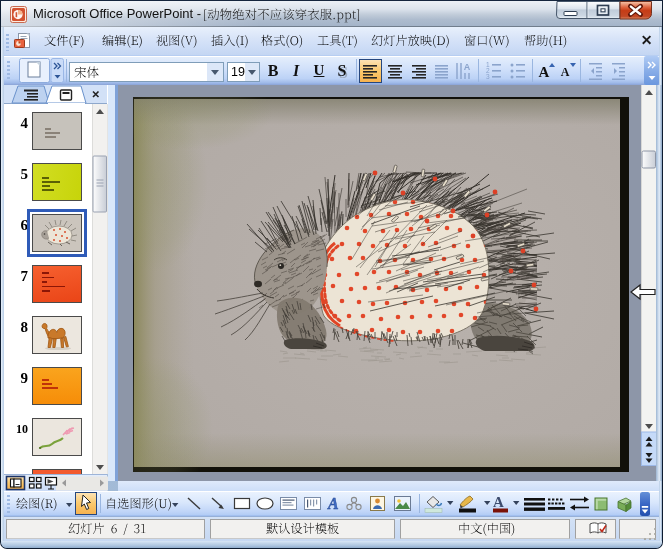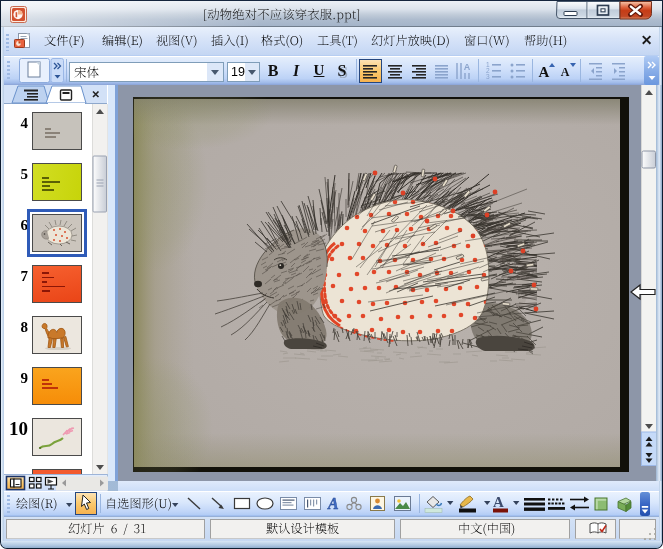--- a/index.html
+++ b/index.html
@@ -16,20 +16,21 @@
     <div class="abs" style="left:1px;top:0;width:661px;height:27px;background:linear-gradient(#eef2f7,#dce3ec 35%,#c2cdda 55%,#aebcce 75%,#a4b4c9);border-bottom:1px solid #717d8c;"></div>
     <div class="abs" style="left:1px;top:1px;width:260px;height:26px;background:linear-gradient(90deg,rgba(255,255,255,0.55),rgba(255,255,255,0));"></div>
     <div class="abs" style="left:0;top:0;width:663px;height:1px;background:#15253d;"></div>
     <svg class="abs" style="left:10px;top:6px" width="17" height="17" viewBox="0 0 17 17">
 <rect x="0.5" y="0.5" width="16" height="16" rx="2" fill="#fceade" stroke="#c86a50"></rect>
 <rect x="2" y="2" width="13" height="13" rx="1.5" fill="#d35230"></rect>
 <circle cx="8" cy="8.6" r="4.6" fill="#fff" opacity="0.95"></circle>
 <path d="M8 8.6 L8 4 A4.6 4.6 0 0 1 12.6 8.6 Z" fill="#f5b28a"></path>
 <rect x="5.6" y="6.2" width="1.6" height="5" fill="#d35230"></rect>
 </svg>
+    <div class="abs" style="left:33px;top:6px;font-size:13px;color:#111;">Microsoft Office PowerPoint - </div>
     <svg style="position:absolute;left:203px;top:5.5px;" width="160" height="18" viewBox="0 -13 160 18">
       <path d="M1.3 2.1Q1.4 1.1 1.4 0.0Q1.4 -1.1 1.4 -2.1V-5.4Q1.4 -6.4 1.4 -7.5Q1.4 -8.6 1.3 -9.6H2.1Q2.0 -8.6 2.0 -7.5Q2.0 -6.4 2.0 -5.4V-2.1Q2.0 -1.1 2.0 0.0Q2.0 1.1 2.1 2.1ZM1.7 2.1V1.6H1.9L3.6 1.8V2.1ZM1.7 -9.1V-9.6H3.6V-9.2L1.9 -9.1Z M8.0 -5.4Q8.0 -5.2 7.8 -5.2Q7.6 -5.1 7.3 -5.2L7.6 -5.3Q7.4 -4.9 7.2 -4.4Q6.9 -3.8 6.6 -3.3Q6.3 -2.7 6.0 -2.2Q5.6 -1.7 5.3 -1.3L5.3 -1.4H5.7Q5.7 -1.1 5.5 -0.9Q5.4 -0.7 5.2 -0.6L4.9 -1.6Q4.9 -1.6 5.0 -1.6Q5.1 -1.6 5.1 -1.7Q5.4 -2.1 5.7 -2.6Q6.0 -3.1 6.2 -3.7Q6.5 -4.2 6.7 -4.8Q6.9 -5.3 7.0 -5.8ZM5.0 -1.5Q5.5 -1.5 6.2 -1.6Q6.9 -1.7 7.8 -1.8Q8.7 -2.0 9.7 -2.1L9.7 -1.9Q9.0 -1.7 7.8 -1.4Q6.7 -1.1 5.3 -0.8ZM14.9 -7.6 15.3 -8.0 16.1 -7.3Q16.0 -7.2 15.9 -7.2Q15.8 -7.2 15.6 -7.1Q15.6 -5.5 15.5 -4.2Q15.4 -3.0 15.3 -2.0Q15.2 -1.1 15.1 -0.5Q15.0 0.1 14.8 0.4Q14.6 0.6 14.2 0.8Q13.9 0.9 13.6 0.9Q13.6 0.8 13.5 0.6Q13.5 0.5 13.4 0.4Q13.2 0.4 12.9 0.3Q12.6 0.2 12.3 0.2L12.3 -0.1Q12.6 -0.0 12.9 -0.0Q13.2 0.0 13.5 0.0Q13.7 0.1 13.9 0.1Q14.1 0.1 14.1 0.0Q14.2 0.0 14.3 -0.1Q14.6 -0.3 14.7 -1.3Q14.8 -2.2 14.9 -3.8Q15.0 -5.4 15.0 -7.6ZM13.2 -10.3Q13.2 -10.2 13.1 -10.1Q13.0 -10.0 12.7 -9.9Q12.7 -8.6 12.7 -7.3Q12.6 -6.1 12.5 -4.9Q12.3 -3.7 11.9 -2.7Q11.5 -1.6 10.7 -0.7Q10.0 0.2 8.8 1.0L8.6 0.8Q9.7 0.0 10.4 -0.9Q11.1 -1.9 11.5 -2.9Q11.8 -4.0 12.0 -5.2Q12.1 -6.4 12.1 -7.7Q12.2 -9.0 12.2 -10.4ZM15.5 -7.6V-7.2H9.9L9.7 -7.6ZM8.4 -4.3Q8.9 -3.8 9.3 -3.3Q9.6 -2.8 9.8 -2.3Q9.9 -1.9 10.0 -1.6Q10.0 -1.2 9.9 -1.0Q9.8 -0.8 9.7 -0.8Q9.5 -0.8 9.3 -0.9Q9.3 -1.5 9.2 -2.1Q9.0 -2.6 8.7 -3.2Q8.4 -3.8 8.2 -4.2ZM9.6 -6.8Q9.6 -6.8 9.7 -6.7Q9.8 -6.7 9.9 -6.5Q10.1 -6.4 10.2 -6.3Q10.4 -6.1 10.5 -6.0Q10.5 -5.8 10.2 -5.8H4.8L4.7 -6.2H9.1ZM8.9 -9.6Q8.9 -9.6 9.0 -9.5Q9.1 -9.4 9.3 -9.3Q9.4 -9.2 9.6 -9.1Q9.7 -8.9 9.9 -8.8Q9.8 -8.6 9.6 -8.6H5.4L5.3 -9.0H8.4Z M23.1 -10.4 24.1 -10.2Q24.0 -10.0 23.9 -10.0Q23.8 -9.9 23.6 -9.9Q23.2 -8.5 22.5 -7.3Q21.7 -6.2 20.8 -5.4L20.6 -5.6Q21.4 -6.4 22.1 -7.7Q22.7 -8.9 23.1 -10.4ZM24.1 -7.9H24.8Q24.5 -6.7 23.9 -5.6Q23.4 -4.5 22.7 -3.6Q21.9 -2.6 20.9 -1.9L20.8 -2.1Q21.6 -2.8 22.3 -3.8Q23.0 -4.7 23.4 -5.8Q23.9 -6.8 24.1 -7.9ZM25.9 -7.9H26.6Q26.3 -6.2 25.8 -4.7Q25.2 -3.2 24.4 -1.9Q23.5 -0.7 22.1 0.3L22.0 0.2Q23.1 -0.9 23.9 -2.1Q24.8 -3.4 25.2 -4.9Q25.7 -6.3 25.9 -7.9ZM27.6 -7.9H27.5L27.8 -8.3L28.6 -7.7Q28.6 -7.6 28.4 -7.6Q28.3 -7.5 28.1 -7.5Q28.1 -6.0 27.9 -4.7Q27.8 -3.4 27.6 -2.4Q27.5 -1.3 27.3 -0.6Q27.1 0.1 26.8 0.3Q26.5 0.7 26.2 0.8Q25.8 0.9 25.4 0.9Q25.4 0.8 25.4 0.7Q25.3 0.6 25.2 0.5Q25.0 0.4 24.6 0.3Q24.2 0.2 23.8 0.2L23.9 -0.1Q24.2 -0.0 24.6 0.0Q25.0 0.1 25.3 0.1Q25.7 0.1 25.8 0.1Q26.0 0.1 26.1 0.1Q26.2 0.0 26.4 -0.1Q26.6 -0.3 26.8 -1.0Q27.0 -1.7 27.2 -2.7Q27.3 -3.8 27.4 -5.1Q27.5 -6.4 27.6 -7.9ZM22.6 -7.9H27.7V-7.5H22.4ZM19.4 -10.4 20.4 -10.3Q20.4 -10.2 20.3 -10.1Q20.2 -10.0 20.0 -10.0V0.7Q20.0 0.7 19.9 0.8Q19.8 0.8 19.7 0.9Q19.6 0.9 19.5 0.9H19.4ZM18.2 -9.7 19.2 -9.5Q19.2 -9.4 19.1 -9.3Q19.0 -9.2 18.8 -9.2Q18.6 -8.2 18.2 -7.1Q17.9 -6.1 17.4 -5.4L17.2 -5.5Q17.4 -6.0 17.6 -6.7Q17.8 -7.4 18.0 -8.2Q18.1 -8.9 18.2 -9.7ZM17.2 -3.5Q17.6 -3.7 18.3 -3.9Q19.0 -4.1 19.9 -4.5Q20.8 -4.8 21.8 -5.2L21.9 -5.0Q21.2 -4.6 20.2 -4.1Q19.1 -3.6 17.9 -3.0Q17.8 -2.8 17.6 -2.7ZM18.1 -7.8H20.4L20.9 -8.4Q20.9 -8.4 21.1 -8.3Q21.2 -8.2 21.5 -8.0Q21.7 -7.8 21.9 -7.6Q21.8 -7.4 21.5 -7.4H18.1Z M39.6 -6.6 39.9 -7.0 40.7 -6.4Q40.7 -6.3 40.5 -6.2Q40.4 -6.2 40.2 -6.1V-2.9Q40.2 -2.9 40.2 -2.8Q40.1 -2.8 40.0 -2.7Q39.9 -2.7 39.8 -2.7H39.7V-6.6ZM40.1 -6.6V-6.2H34.7V-6.6ZM37.6 -6.6V-3.5H37.1V-6.6ZM40.1 -3.7V-3.3H34.7V-3.7ZM34.4 -6.9V-6.9L35.1 -6.6H35.0V-0.3Q35.0 -0.1 35.1 0.0Q35.3 0.1 35.9 0.1H38.0Q38.7 0.1 39.2 0.1Q39.8 0.1 40.0 0.1Q40.1 0.0 40.2 0.0Q40.2 -0.0 40.3 -0.1Q40.4 -0.2 40.4 -0.7Q40.5 -1.1 40.6 -1.6H40.8L40.8 -0.1Q41.0 -0.0 41.1 0.0Q41.2 0.1 41.2 0.2Q41.2 0.3 41.1 0.4Q40.9 0.5 40.6 0.5Q40.3 0.6 39.6 0.6Q39.0 0.6 38.0 0.6L35.9 0.6Q35.3 0.6 35.0 0.5Q34.7 0.5 34.6 0.3Q34.4 0.1 34.4 -0.2V-6.6ZM38.5 -8.8 38.9 -9.2 39.6 -8.5Q39.6 -8.4 39.4 -8.4Q39.3 -8.4 39.1 -8.4Q38.9 -8.1 38.7 -7.8Q38.4 -7.4 38.1 -7.0Q37.8 -6.7 37.5 -6.4H37.2Q37.5 -6.7 37.8 -7.2Q38.0 -7.6 38.3 -8.1Q38.5 -8.5 38.6 -8.8ZM38.9 -8.8V-8.4H35.5L35.6 -8.8ZM36.8 -10.1Q36.8 -10.0 36.7 -9.9Q36.5 -9.9 36.3 -9.9Q35.8 -8.5 35.1 -7.3Q34.3 -6.1 33.5 -5.2L33.3 -5.4Q33.8 -6.0 34.2 -6.8Q34.7 -7.6 35.1 -8.5Q35.5 -9.5 35.8 -10.4ZM34.4 -7.7Q34.4 -7.6 34.2 -7.6Q34.0 -7.5 33.7 -7.7L34.1 -7.8Q33.8 -7.3 33.4 -6.7Q32.9 -6.1 32.4 -5.5Q31.8 -4.9 31.3 -4.3Q30.7 -3.7 30.2 -3.2L30.1 -3.4H30.6Q30.5 -3.0 30.4 -2.8Q30.2 -2.7 30.1 -2.6L29.7 -3.5Q29.7 -3.5 29.8 -3.6Q30.0 -3.6 30.0 -3.6Q30.5 -4.0 31.0 -4.7Q31.5 -5.3 32.0 -5.9Q32.5 -6.6 32.9 -7.2Q33.3 -7.9 33.5 -8.3ZM33.0 -9.9Q33.0 -9.8 32.8 -9.7Q32.6 -9.6 32.4 -9.8L32.7 -9.8Q32.4 -9.4 32.0 -8.8Q31.6 -8.2 31.1 -7.6Q30.6 -7.0 30.1 -6.5L30.1 -6.6H30.5Q30.4 -6.3 30.3 -6.1Q30.2 -5.9 30.0 -5.9L29.7 -6.8Q29.7 -6.8 29.8 -6.8Q29.9 -6.8 29.9 -6.9Q30.2 -7.2 30.6 -7.6Q30.9 -8.1 31.2 -8.6Q31.5 -9.1 31.7 -9.5Q32.0 -10.0 32.1 -10.3ZM29.8 -0.8Q30.2 -0.8 30.8 -1.0Q31.5 -1.2 32.3 -1.5Q33.2 -1.7 34.0 -2.0L34.1 -1.8Q33.4 -1.5 32.5 -1.1Q31.6 -0.7 30.5 -0.2Q30.5 -0.1 30.4 -0.0Q30.3 0.1 30.3 0.1ZM29.9 -3.5Q30.2 -3.5 30.8 -3.6Q31.4 -3.7 32.2 -3.8Q33.0 -4.0 33.8 -4.1L33.8 -3.9Q33.2 -3.7 32.3 -3.4Q31.3 -3.1 30.2 -2.8ZM29.8 -6.7Q30.1 -6.7 30.6 -6.7Q31.0 -6.7 31.6 -6.8Q32.2 -6.8 32.8 -6.8L32.8 -6.6Q32.5 -6.5 32.1 -6.4Q31.7 -6.3 31.1 -6.2Q30.6 -6.1 30.1 -6.0Z M47.8 -5.6Q48.4 -5.2 48.8 -4.9Q49.2 -4.5 49.4 -4.2Q49.7 -3.8 49.7 -3.5Q49.8 -3.2 49.8 -3.0Q49.7 -2.8 49.6 -2.8Q49.4 -2.7 49.2 -2.8Q49.1 -3.2 48.9 -3.7Q48.7 -4.1 48.4 -4.6Q48.1 -5.1 47.7 -5.4ZM52.1 -10.2Q52.0 -10.1 51.9 -10.0Q51.8 -9.9 51.6 -9.9V-0.1Q51.6 0.2 51.5 0.4Q51.5 0.6 51.2 0.7Q51.0 0.9 50.4 0.9Q50.4 0.8 50.3 0.7Q50.2 0.6 50.1 0.5Q50.0 0.4 49.7 0.3Q49.4 0.3 48.9 0.2V0.0Q48.9 0.0 49.1 0.0Q49.4 0.1 49.7 0.1Q50.0 0.1 50.3 0.1Q50.6 0.1 50.7 0.1Q50.9 0.1 51.0 0.1Q51.0 -0.0 51.0 -0.2V-10.4ZM52.6 -8.0Q52.6 -8.0 52.7 -7.9Q52.8 -7.8 52.9 -7.7Q53.1 -7.6 53.2 -7.4Q53.4 -7.3 53.5 -7.2Q53.5 -7.0 53.2 -7.0H47.2L47.1 -7.3H52.1ZM43.1 -7.1Q44.1 -6.3 44.9 -5.5Q45.6 -4.6 46.1 -3.8Q46.6 -3.0 46.9 -2.4Q47.1 -1.9 47.2 -1.5Q47.3 -1.2 47.3 -1.0Q47.2 -0.8 47.2 -0.7Q47.1 -0.7 46.9 -0.8Q46.8 -0.9 46.7 -1.1Q46.5 -1.7 46.2 -2.5Q45.8 -3.2 45.3 -4.1Q44.8 -4.9 44.2 -5.6Q43.6 -6.4 42.9 -7.0ZM46.4 -8.9 46.8 -9.3 47.6 -8.6Q47.5 -8.5 47.4 -8.5Q47.3 -8.5 47.1 -8.5Q46.8 -7.3 46.4 -6.1Q46.0 -4.9 45.4 -3.7Q44.8 -2.5 44.0 -1.5Q43.2 -0.4 42.2 0.5L42.0 0.4Q42.9 -0.5 43.6 -1.6Q44.4 -2.8 44.9 -4.0Q45.5 -5.2 45.9 -6.5Q46.3 -7.7 46.5 -8.9ZM46.9 -8.9V-8.6H42.4L42.3 -8.9Z M61.4 -6.7Q62.6 -6.2 63.5 -5.8Q64.3 -5.3 64.8 -4.9Q65.4 -4.5 65.6 -4.1Q65.8 -3.8 65.9 -3.5Q65.9 -3.3 65.8 -3.2Q65.7 -3.1 65.4 -3.2Q65.2 -3.6 64.7 -4.1Q64.2 -4.6 63.6 -5.0Q63.0 -5.5 62.4 -5.9Q61.8 -6.3 61.3 -6.6ZM54.9 -9.5H64.3L64.9 -10.2Q64.9 -10.2 65.0 -10.1Q65.1 -10.0 65.3 -9.9Q65.4 -9.7 65.6 -9.6Q65.8 -9.4 65.9 -9.3Q65.9 -9.1 65.6 -9.1H55.0ZM60.1 -7.0 60.3 -7.3 61.0 -7.0Q61.0 -6.9 60.9 -6.8Q60.8 -6.8 60.7 -6.8V0.7Q60.7 0.7 60.6 0.7Q60.5 0.8 60.4 0.8Q60.3 0.9 60.2 0.9H60.1ZM61.1 -9.3H61.9Q61.2 -8.0 60.1 -6.8Q59.0 -5.6 57.6 -4.6Q56.2 -3.5 54.8 -2.8L54.6 -3.0Q55.6 -3.5 56.6 -4.3Q57.5 -5.0 58.4 -5.8Q59.3 -6.7 59.9 -7.6Q60.6 -8.5 61.1 -9.3Z M77.5 -0.7Q77.5 -0.7 77.6 -0.7Q77.7 -0.6 77.8 -0.5Q78.0 -0.4 78.1 -0.2Q78.3 -0.1 78.4 0.0Q78.4 0.2 78.1 0.2H69.2L69.1 -0.1H77.0ZM72.7 -6.8Q73.3 -6.2 73.6 -5.5Q73.9 -4.9 74.1 -4.4Q74.2 -3.9 74.2 -3.5Q74.2 -3.1 74.2 -2.9Q74.1 -2.6 73.9 -2.6Q73.8 -2.5 73.6 -2.7Q73.7 -3.3 73.5 -4.1Q73.3 -4.8 73.1 -5.5Q72.8 -6.2 72.5 -6.8ZM70.4 -6.3Q70.9 -5.6 71.3 -4.9Q71.7 -4.3 71.8 -3.7Q72.0 -3.2 72.0 -2.8Q72.1 -2.3 72.0 -2.1Q71.9 -1.8 71.7 -1.8Q71.6 -1.7 71.4 -1.9Q71.5 -2.6 71.3 -3.4Q71.1 -4.2 70.8 -4.9Q70.5 -5.7 70.2 -6.2ZM77.6 -6.6Q77.6 -6.4 77.1 -6.4Q76.9 -5.8 76.6 -5.0Q76.4 -4.2 76.0 -3.3Q75.6 -2.4 75.2 -1.6Q74.8 -0.7 74.4 0.1L74.2 -0.0Q74.6 -0.8 74.9 -1.8Q75.2 -2.7 75.5 -3.6Q75.8 -4.5 76.1 -5.4Q76.3 -6.3 76.5 -7.0ZM72.4 -10.6Q73.0 -10.3 73.4 -10.1Q73.8 -9.9 74.0 -9.6Q74.2 -9.4 74.2 -9.2Q74.3 -9.0 74.2 -8.8Q74.2 -8.7 74.0 -8.7Q73.9 -8.6 73.7 -8.7Q73.6 -9.0 73.4 -9.3Q73.1 -9.6 72.8 -9.9Q72.6 -10.2 72.3 -10.4ZM68.7 -8.7V-8.9L69.4 -8.5H69.2V-5.3Q69.2 -4.6 69.2 -3.8Q69.2 -2.9 69.0 -2.1Q68.8 -1.3 68.4 -0.5Q68.1 0.3 67.4 0.9L67.2 0.8Q67.9 -0.1 68.2 -1.1Q68.5 -2.1 68.6 -3.2Q68.7 -4.2 68.7 -5.3V-8.5ZM77.6 -9.2Q77.6 -9.2 77.7 -9.1Q77.8 -9.0 77.9 -8.9Q78.1 -8.8 78.2 -8.6Q78.4 -8.5 78.6 -8.4Q78.6 -8.3 78.5 -8.2Q78.4 -8.2 78.2 -8.2H69.0V-8.5H77.0Z M87.1 -7.6Q87.1 -7.5 86.9 -7.5Q86.7 -7.4 86.4 -7.5L86.7 -7.6Q86.5 -7.2 86.1 -6.7Q85.7 -6.2 85.2 -5.7Q84.8 -5.2 84.3 -4.9L84.3 -5.0H84.6Q84.6 -4.7 84.5 -4.5Q84.4 -4.4 84.2 -4.3L83.9 -5.1Q83.9 -5.1 84.0 -5.2Q84.1 -5.2 84.1 -5.2Q84.4 -5.5 84.7 -5.8Q85.0 -6.2 85.3 -6.6Q85.6 -7.0 85.8 -7.4Q86.1 -7.8 86.2 -8.1ZM86.4 -10.4Q86.9 -10.2 87.2 -9.9Q87.5 -9.6 87.7 -9.4Q87.8 -9.1 87.8 -8.9Q87.9 -8.7 87.8 -8.6Q87.7 -8.5 87.6 -8.5Q87.5 -8.4 87.3 -8.6Q87.2 -9.0 86.9 -9.5Q86.5 -10.0 86.2 -10.4ZM84.1 -5.1Q84.5 -5.1 85.1 -5.1Q85.6 -5.1 86.4 -5.1Q87.1 -5.2 87.9 -5.2L87.9 -5.0Q87.5 -5.0 86.9 -4.9Q86.4 -4.8 85.7 -4.7Q85.1 -4.6 84.4 -4.5ZM87.8 -2.2Q88.8 -1.8 89.3 -1.4Q90.0 -1.0 90.3 -0.6Q90.7 -0.2 90.8 0.1Q90.9 0.4 90.9 0.6Q90.9 0.8 90.8 0.8Q90.6 0.9 90.4 0.8Q90.2 0.4 89.9 0.0Q89.6 -0.3 89.2 -0.7Q88.9 -1.1 88.4 -1.5Q88.0 -1.9 87.7 -2.1ZM89.4 -6.5Q89.4 -6.4 89.3 -6.3Q89.2 -6.3 88.9 -6.3Q88.1 -4.7 86.8 -3.4Q85.5 -2.1 83.8 -1.2L83.7 -1.5Q85.2 -2.5 86.4 -3.8Q87.6 -5.1 88.5 -6.9ZM90.7 -4.5Q90.6 -4.4 90.5 -4.4Q90.4 -4.4 90.1 -4.4Q89.3 -3.1 88.3 -2.1Q87.3 -1.1 86.0 -0.3Q84.8 0.4 83.4 1.0L83.3 0.8Q84.6 0.1 85.8 -0.7Q86.9 -1.5 87.9 -2.6Q88.9 -3.6 89.7 -5.0ZM90.3 -9.0Q90.3 -9.0 90.4 -8.9Q90.5 -8.8 90.7 -8.7Q90.8 -8.6 91.0 -8.4Q91.1 -8.3 91.3 -8.2Q91.2 -8.0 91.0 -8.0H83.4L83.3 -8.3H89.8ZM81.5 -0.5Q81.7 -0.7 82.1 -1.1Q82.4 -1.4 82.9 -1.8Q83.4 -2.3 83.9 -2.7L84.0 -2.6Q83.8 -2.3 83.5 -1.9Q83.1 -1.5 82.7 -1.0Q82.3 -0.5 81.8 0.0ZM82.1 -6.6 82.2 -6.5V-0.6L81.8 -0.4L82.0 -0.6Q82.1 -0.4 82.0 -0.2Q82.0 -0.1 81.9 0.0Q81.8 0.1 81.7 0.2L81.3 -0.6Q81.6 -0.8 81.6 -0.8Q81.7 -0.9 81.7 -1.1V-6.6ZM81.7 -7.1 82.0 -7.4 82.7 -6.9Q82.6 -6.8 82.5 -6.7Q82.4 -6.6 82.2 -6.6L82.2 -6.7V-6.1H81.7V-7.1ZM80.9 -10.4Q81.5 -10.1 81.8 -9.8Q82.2 -9.4 82.4 -9.1Q82.6 -8.8 82.7 -8.6Q82.7 -8.4 82.6 -8.2Q82.6 -8.1 82.4 -8.1Q82.3 -8.0 82.2 -8.2Q82.1 -8.5 81.8 -8.9Q81.6 -9.3 81.3 -9.7Q81.0 -10.0 80.7 -10.3ZM82.0 -7.1V-6.7H79.9L79.8 -7.1Z M93.5 -9.7Q93.7 -9.1 93.6 -8.7Q93.6 -8.2 93.4 -8.0Q93.2 -7.7 93.0 -7.5Q92.9 -7.4 92.6 -7.4Q92.4 -7.3 92.3 -7.5Q92.2 -7.6 92.3 -7.8Q92.4 -7.9 92.5 -8.0Q92.9 -8.2 93.1 -8.7Q93.3 -9.2 93.2 -9.7ZM102.4 -9.1 102.8 -9.6 103.6 -8.8Q103.5 -8.7 103.4 -8.7Q103.3 -8.7 103.1 -8.7Q102.9 -8.4 102.5 -8.0Q102.2 -7.7 101.9 -7.5L101.7 -7.6Q101.8 -7.8 102.0 -8.1Q102.1 -8.3 102.3 -8.6Q102.4 -8.9 102.5 -9.1ZM102.8 -9.1V-8.8H93.4V-9.1ZM97.2 -10.6Q97.7 -10.5 98.0 -10.3Q98.2 -10.1 98.3 -9.8Q98.5 -9.6 98.5 -9.4Q98.5 -9.3 98.4 -9.2Q98.3 -9.0 98.1 -9.0Q98.0 -9.0 97.9 -9.1Q97.8 -9.5 97.6 -9.9Q97.4 -10.3 97.1 -10.5ZM98.3 -8.2Q99.3 -8.2 100.0 -8.0Q100.7 -7.9 101.2 -7.6Q101.7 -7.4 101.9 -7.2Q102.2 -7.0 102.2 -6.8Q102.3 -6.6 102.2 -6.5Q102.1 -6.4 101.9 -6.4Q101.5 -6.8 100.8 -7.1Q100.2 -7.4 99.5 -7.6Q98.8 -7.9 98.2 -8.0ZM96.8 -7.9Q96.1 -7.4 95.1 -6.9Q94.1 -6.4 92.8 -6.2L92.7 -6.4Q93.5 -6.6 94.2 -7.0Q95.0 -7.3 95.6 -7.8Q96.2 -8.2 96.6 -8.6L97.3 -8.1Q97.2 -8.0 97.1 -7.9Q97.0 -7.9 96.8 -7.9ZM102.4 -4.2Q102.4 -4.2 102.5 -4.1Q102.6 -4.1 102.8 -3.9Q102.9 -3.8 103.1 -3.7Q103.3 -3.5 103.4 -3.4Q103.4 -3.2 103.1 -3.2H94.2V-3.6H101.9ZM99.8 -0.1Q99.8 0.2 99.8 0.4Q99.7 0.6 99.4 0.7Q99.2 0.8 98.7 0.9Q98.7 0.8 98.6 0.7Q98.6 0.6 98.4 0.5Q98.3 0.4 98.0 0.4Q97.7 0.3 97.3 0.3V0.1Q97.3 0.1 97.5 0.1Q97.7 0.1 98.0 0.1Q98.3 0.2 98.6 0.2Q98.9 0.2 99.0 0.2Q99.2 0.2 99.2 0.1Q99.3 0.1 99.3 -0.1V-5.7H99.8ZM99.0 -3.3Q97.9 -2.0 96.3 -1.0Q94.6 -0.1 92.6 0.5L92.5 0.2Q93.7 -0.2 94.8 -0.7Q95.9 -1.3 96.8 -2.0Q97.8 -2.7 98.4 -3.5H99.0ZM95.9 -5.0Q95.9 -4.9 95.7 -4.8Q95.6 -4.7 95.3 -4.8L95.5 -5.0Q95.4 -4.8 95.3 -4.4Q95.1 -4.1 94.9 -3.8Q94.7 -3.4 94.6 -3.2H94.7L94.4 -2.9L93.7 -3.5Q93.8 -3.6 94.1 -3.7Q94.3 -3.7 94.4 -3.8L94.1 -3.4Q94.2 -3.6 94.4 -4.0Q94.6 -4.3 94.7 -4.7Q94.9 -5.1 95.0 -5.3ZM101.7 -6.5Q101.7 -6.5 101.9 -6.3Q102.0 -6.2 102.2 -6.0Q102.5 -5.9 102.6 -5.7Q102.6 -5.5 102.3 -5.5H93.4L93.3 -5.9H101.2Z M109.5 -10.4Q110.0 -10.1 110.3 -9.9Q110.7 -9.6 110.9 -9.3Q111.0 -9.0 111.1 -8.8Q111.1 -8.6 111.0 -8.4Q111.0 -8.3 110.8 -8.3Q110.7 -8.2 110.6 -8.4Q110.5 -8.7 110.3 -9.1Q110.1 -9.4 109.8 -9.7Q109.6 -10.1 109.3 -10.3ZM108.4 -5.4V-4.6H107.9V-5.1ZM107.7 0.2Q108.1 0.1 108.7 -0.1Q109.3 -0.4 110.1 -0.7Q110.9 -1.1 111.8 -1.4L111.9 -1.2Q111.5 -1.0 110.8 -0.7Q110.2 -0.4 109.5 0.0Q108.7 0.4 107.9 0.8ZM108.3 -4.9 108.4 -4.8V0.2L107.9 0.4L108.0 0.2Q108.1 0.3 108.1 0.5Q108.1 0.7 108.1 0.8Q108.0 0.9 107.9 0.9L107.4 0.3Q107.7 0.1 107.8 0.0Q107.9 -0.1 107.9 -0.2V-4.9ZM110.8 -7.6Q109.8 -6.1 108.2 -4.8Q106.7 -3.6 104.8 -2.8L104.6 -3.0Q105.8 -3.6 106.8 -4.3Q107.8 -5.1 108.7 -6.0Q109.5 -6.9 110.1 -7.8H110.8ZM110.8 -7.8Q111.0 -6.4 111.4 -5.1Q111.9 -3.9 112.5 -2.9Q113.2 -1.9 114.2 -1.1Q115.1 -0.3 116.2 0.2L116.2 0.3Q116.0 0.3 115.8 0.4Q115.7 0.5 115.6 0.7Q114.5 0.1 113.6 -0.7Q112.8 -1.5 112.1 -2.5Q111.5 -3.6 111.1 -4.9Q110.7 -6.2 110.5 -7.7ZM115.5 -6.1Q115.5 -6.0 115.4 -6.0Q115.3 -6.0 115.1 -6.0Q114.7 -5.7 114.1 -5.2Q113.6 -4.8 113.0 -4.4Q112.4 -4.0 111.8 -3.7L111.6 -3.8Q112.2 -4.2 112.7 -4.7Q113.3 -5.2 113.8 -5.7Q114.3 -6.2 114.6 -6.6ZM115.2 -8.6Q115.2 -8.6 115.3 -8.5Q115.4 -8.4 115.5 -8.3Q115.7 -8.2 115.8 -8.0Q116.0 -7.9 116.1 -7.8Q116.1 -7.6 115.8 -7.6H104.9L104.7 -7.9H114.7Z M123.1 -9.8H127.6V-9.4H123.1ZM122.7 -9.8V-10.1L123.4 -9.8H123.3V0.7Q123.3 0.7 123.2 0.8Q123.2 0.9 123.0 0.9Q122.9 0.9 122.8 0.9H122.7ZM123.0 -5.7H127.5V-5.3H123.2ZM127.3 -5.7H127.2L127.6 -6.1L128.4 -5.4Q128.3 -5.3 128.2 -5.3Q128.1 -5.2 127.9 -5.2Q127.6 -4.0 127.0 -3.0Q126.5 -1.9 125.7 -0.9Q124.8 0.0 123.5 0.7L123.4 0.5Q124.5 -0.2 125.3 -1.2Q126.1 -2.1 126.6 -3.3Q127.1 -4.4 127.3 -5.7ZM124.4 -5.7Q124.6 -4.6 125.0 -3.7Q125.4 -2.8 126.0 -2.1Q126.5 -1.3 127.2 -0.8Q128.0 -0.2 128.8 0.2L128.8 0.3Q128.6 0.3 128.4 0.4Q128.3 0.6 128.2 0.8Q127.4 0.3 126.7 -0.3Q126.0 -1.0 125.5 -1.7Q125.0 -2.5 124.7 -3.5Q124.4 -4.4 124.2 -5.5ZM118.2 -9.8V-9.9V-10.1L118.8 -9.8H118.7V-6.0Q118.7 -5.2 118.7 -4.3Q118.7 -3.4 118.5 -2.5Q118.4 -1.6 118.1 -0.7Q117.9 0.2 117.4 0.9L117.2 0.8Q117.6 -0.2 117.8 -1.3Q118.1 -2.5 118.1 -3.7Q118.2 -4.9 118.2 -6.0ZM118.4 -9.8H121.2V-9.4H118.4ZM118.4 -7.0H121.2V-6.6H118.4ZM118.4 -4.1H121.2V-3.7H118.4ZM120.9 -9.8H120.7L121.1 -10.2L121.9 -9.5Q121.9 -9.5 121.7 -9.4Q121.6 -9.3 121.4 -9.3V-0.1Q121.4 0.2 121.3 0.4Q121.3 0.6 121.1 0.7Q120.8 0.8 120.4 0.9Q120.4 0.8 120.3 0.6Q120.2 0.5 120.1 0.5Q120.0 0.4 119.7 0.3Q119.5 0.2 119.1 0.2V0.0Q119.1 0.0 119.3 0.0Q119.5 0.0 119.8 0.1Q120.0 0.1 120.2 0.1Q120.5 0.1 120.6 0.1Q120.7 0.1 120.8 0.0Q120.9 -0.0 120.9 -0.2ZM127.3 -9.8H127.1L127.5 -10.1L128.2 -9.5Q128.2 -9.5 128.1 -9.4Q128.0 -9.4 127.8 -9.3Q127.8 -8.6 127.7 -8.1Q127.7 -7.6 127.6 -7.2Q127.5 -6.9 127.3 -6.7Q127.2 -6.6 126.9 -6.5Q126.6 -6.4 126.3 -6.4Q126.3 -6.6 126.3 -6.7Q126.2 -6.8 126.1 -6.9Q126.0 -6.9 125.7 -7.0Q125.4 -7.1 125.1 -7.1L125.1 -7.3Q125.3 -7.3 125.6 -7.3Q125.9 -7.2 126.2 -7.2Q126.5 -7.2 126.6 -7.2Q126.8 -7.2 126.9 -7.2Q127.0 -7.2 127.0 -7.3Q127.1 -7.4 127.2 -8.1Q127.2 -8.7 127.3 -9.8Z M131.2 0.2Q130.9 0.2 130.7 -0.0Q130.5 -0.2 130.5 -0.5Q130.5 -0.8 130.7 -1.0Q130.9 -1.2 131.2 -1.2Q131.5 -1.2 131.6 -1.0Q131.8 -0.8 131.8 -0.5Q131.8 -0.2 131.6 -0.0Q131.5 0.2 131.2 0.2Z M133.7 3.2V2.9L135.1 2.8H135.4L136.9 2.9V3.2ZM134.8 3.2Q134.8 2.9 134.9 2.4Q134.9 1.9 134.9 1.4Q134.9 0.8 134.9 0.4V-3.5Q134.9 -4.1 134.9 -4.7Q134.9 -5.2 134.8 -5.7L133.7 -5.7V-6.1L135.4 -6.5L135.6 -6.4L135.6 -5.3L135.6 -5.2V-1.0L135.6 -0.9V0.4Q135.6 0.8 135.6 1.3Q135.6 1.9 135.6 2.4Q135.7 2.9 135.7 3.2ZM137.6 0.2Q137.1 0.2 136.5 -0.1Q135.9 -0.3 135.5 -0.9H135.3L135.4 -1.4Q136.0 -0.8 136.4 -0.6Q136.9 -0.3 137.5 -0.3Q138.0 -0.3 138.5 -0.6Q138.9 -0.9 139.2 -1.6Q139.5 -2.2 139.5 -3.2Q139.5 -4.6 139.0 -5.3Q138.4 -6.0 137.5 -6.0Q137.0 -6.0 136.5 -5.8Q136.0 -5.5 135.4 -4.9L135.3 -5.2H135.4Q135.9 -5.9 136.6 -6.2Q137.2 -6.5 137.8 -6.5Q138.5 -6.5 139.1 -6.1Q139.7 -5.7 140.0 -5.0Q140.3 -4.2 140.3 -3.2Q140.3 -2.2 140.0 -1.4Q139.7 -0.7 139.0 -0.2Q138.4 0.2 137.6 0.2Z M141.5 3.2V2.9L142.9 2.8H143.2L144.7 2.9V3.2ZM142.6 3.2Q142.7 2.9 142.7 2.4Q142.7 1.9 142.7 1.4Q142.7 0.8 142.7 0.4V-3.5Q142.7 -4.1 142.7 -4.7Q142.7 -5.2 142.6 -5.7L141.5 -5.7V-6.1L143.2 -6.5L143.4 -6.4L143.4 -5.3L143.4 -5.2V-1.0L143.4 -0.9V0.4Q143.4 0.8 143.4 1.3Q143.4 1.9 143.4 2.4Q143.5 2.9 143.5 3.2ZM145.4 0.2Q144.9 0.2 144.3 -0.1Q143.8 -0.3 143.3 -0.9H143.1L143.2 -1.4Q143.8 -0.8 144.2 -0.6Q144.7 -0.3 145.3 -0.3Q145.8 -0.3 146.3 -0.6Q146.8 -0.9 147.0 -1.6Q147.3 -2.2 147.3 -3.2Q147.3 -4.6 146.8 -5.3Q146.2 -6.0 145.3 -6.0Q144.8 -6.0 144.3 -5.8Q143.8 -5.5 143.2 -4.9L143.1 -5.2H143.2Q143.8 -5.9 144.4 -6.2Q145.0 -6.5 145.6 -6.5Q146.3 -6.5 146.9 -6.1Q147.5 -5.7 147.8 -5.0Q148.1 -4.2 148.1 -3.2Q148.1 -2.2 147.8 -1.4Q147.5 -0.7 146.8 -0.2Q146.2 0.2 145.4 0.2Z M150.7 -5.9V-6.4H152.9V-5.9ZM151.7 0.2Q151.0 0.2 150.6 -0.2Q150.3 -0.6 150.3 -1.4Q150.3 -1.7 150.3 -1.9Q150.3 -2.1 150.3 -2.5V-5.9H149.0V-6.3L150.5 -6.4L150.3 -6.2L150.6 -8.3H151.1L151.0 -6.2V-6.0V-1.4Q151.0 -0.8 151.3 -0.6Q151.5 -0.3 151.9 -0.3Q152.2 -0.3 152.4 -0.4Q152.6 -0.5 152.9 -0.6L153.1 -0.4Q152.8 -0.1 152.5 0.0Q152.1 0.2 151.7 0.2Z M156.1 -9.6Q156.1 -8.6 156.0 -7.5Q156.0 -6.4 156.0 -5.4V-2.1Q156.0 -1.1 156.0 0.0Q156.1 1.1 156.1 2.1H155.3Q155.4 1.1 155.4 0.0Q155.4 -1.1 155.4 -2.1V-5.4Q155.4 -6.4 155.4 -7.5Q155.4 -8.6 155.3 -9.6ZM155.7 -9.6V-9.1H155.5L153.8 -9.2V-9.6ZM155.7 1.6V2.1H153.8V1.8L155.5 1.6Z" fill="#111"></path>
     </svg>
     <svg class="abs" style="left:553px;top:1px" width="103" height="20" viewBox="0 0 103 20">
 <defs>
 <linearGradient id="wb" x1="0" y1="0" x2="0" y2="1">
 <stop offset="0" stop-color="#fdfeff"></stop>
           <stop offset="0.42" stop-color="#dde5ee"></stop>
           <stop offset="0.5" stop-color="#c0ccda"></stop>
           <stop offset="0.85" stop-color="#cdd8e4"></stop>
@@ -311,21 +312,21 @@
 <path d="M31.6 21.4 L34.4 31 L36.4 30.6 L33.8 20.4 Z"></path>
 </g>
 </svg>
     <div class="abs" style="left:4px;top:370px;width:24px;height:20px;line-height:16px;font-family:'Liberation Serif',serif;font-weight:bold;font-size:15px;color:#000;text-align:right;">9</div>
     <div class="abs" style="left:32px;top:367px;width:50px;height:38px;border:1px solid #4a4a4a;background:linear-gradient(#faa41d,#f68d08);"></div>
     <div class="abs" style="left:32px;top:367px;width:50px;height:38px;">
       <div style="position:absolute;left:10px;top:12px;width:7px;height:1.5px;background:#c03208;"></div>
       <div style="position:absolute;left:10px;top:16px;width:10px;height:1.5px;background:#c03208;"></div>
       <div style="position:absolute;left:10px;top:20px;width:16px;height:1.5px;background:#c03208;"></div>
     </div>
-    <div class="abs" style="left:4px;top:421px;width:24px;height:20px;line-height:16px;font-family:'Liberation Serif',serif;font-weight:bold;font-size:19px;color:#000;text-align:right;">10</div>
+    <div class="abs" style="left:4px;top:421px;width:24px;height:20px;line-height:16px;font-family:'Liberation Serif',serif;font-weight:bold;font-size:12px;color:#000;text-align:right;">10</div>
     <div class="abs" style="left:32px;top:418px;width:50px;height:38px;border:1px solid #4a4a4a;background:#ebe6de;"></div>
     <svg class="abs" style="left:32px;top:418px" width="50" height="38" viewBox="0 0 50 38">
 <path d="M8 30 C12 26 16 30 20 26 C24 22 27 24 31 20" stroke="#7ba23c" stroke-width="2" fill="none"></path>
 <g stroke="#ef9ab2" stroke-width="1.4" fill="none">
         <path d="M31 17 C34 13 38 11 42 10"></path>
         <path d="M33 16 l2 -4 M35 14.5 l3 -4 M37 13 l3.5 -3.5 M34 16 l4 -1.5 M37 14 l4 -1.5"></path>
       </g>
 <circle cx="8" cy="30" r="1.1" fill="#4f7020"></circle>
 </svg>
     <div class="abs" style="left:32px;top:469px;width:50px;height:5px;border:1px solid #4a4a4a;border-bottom:none;background:#f25a2e;"></div>

